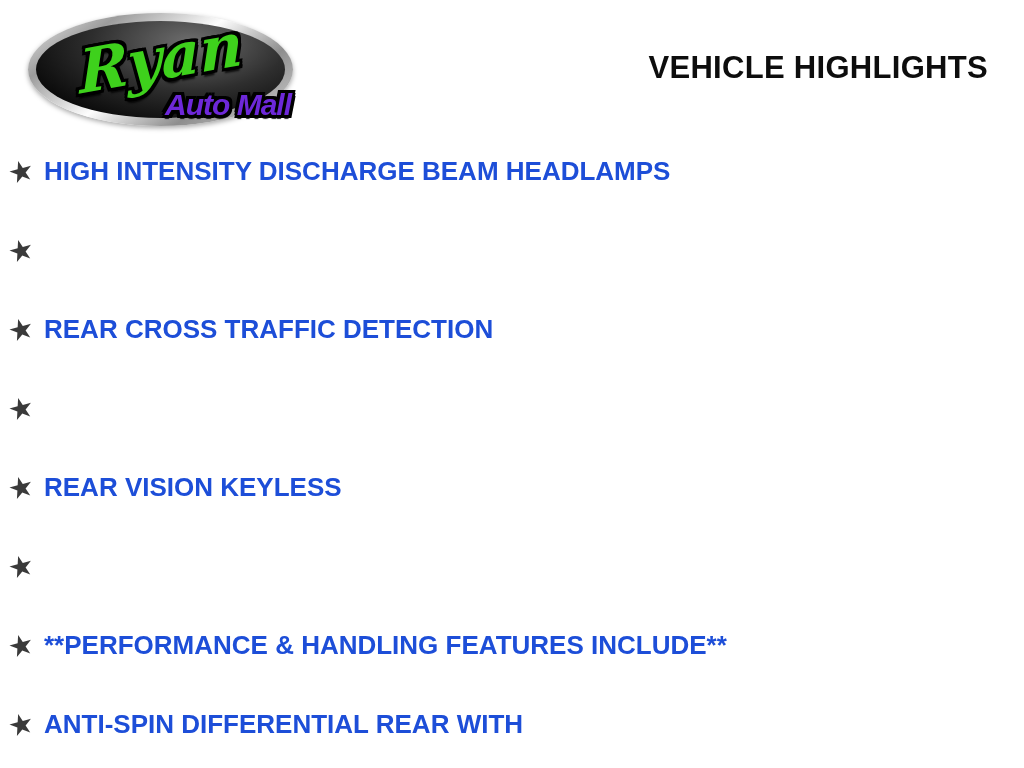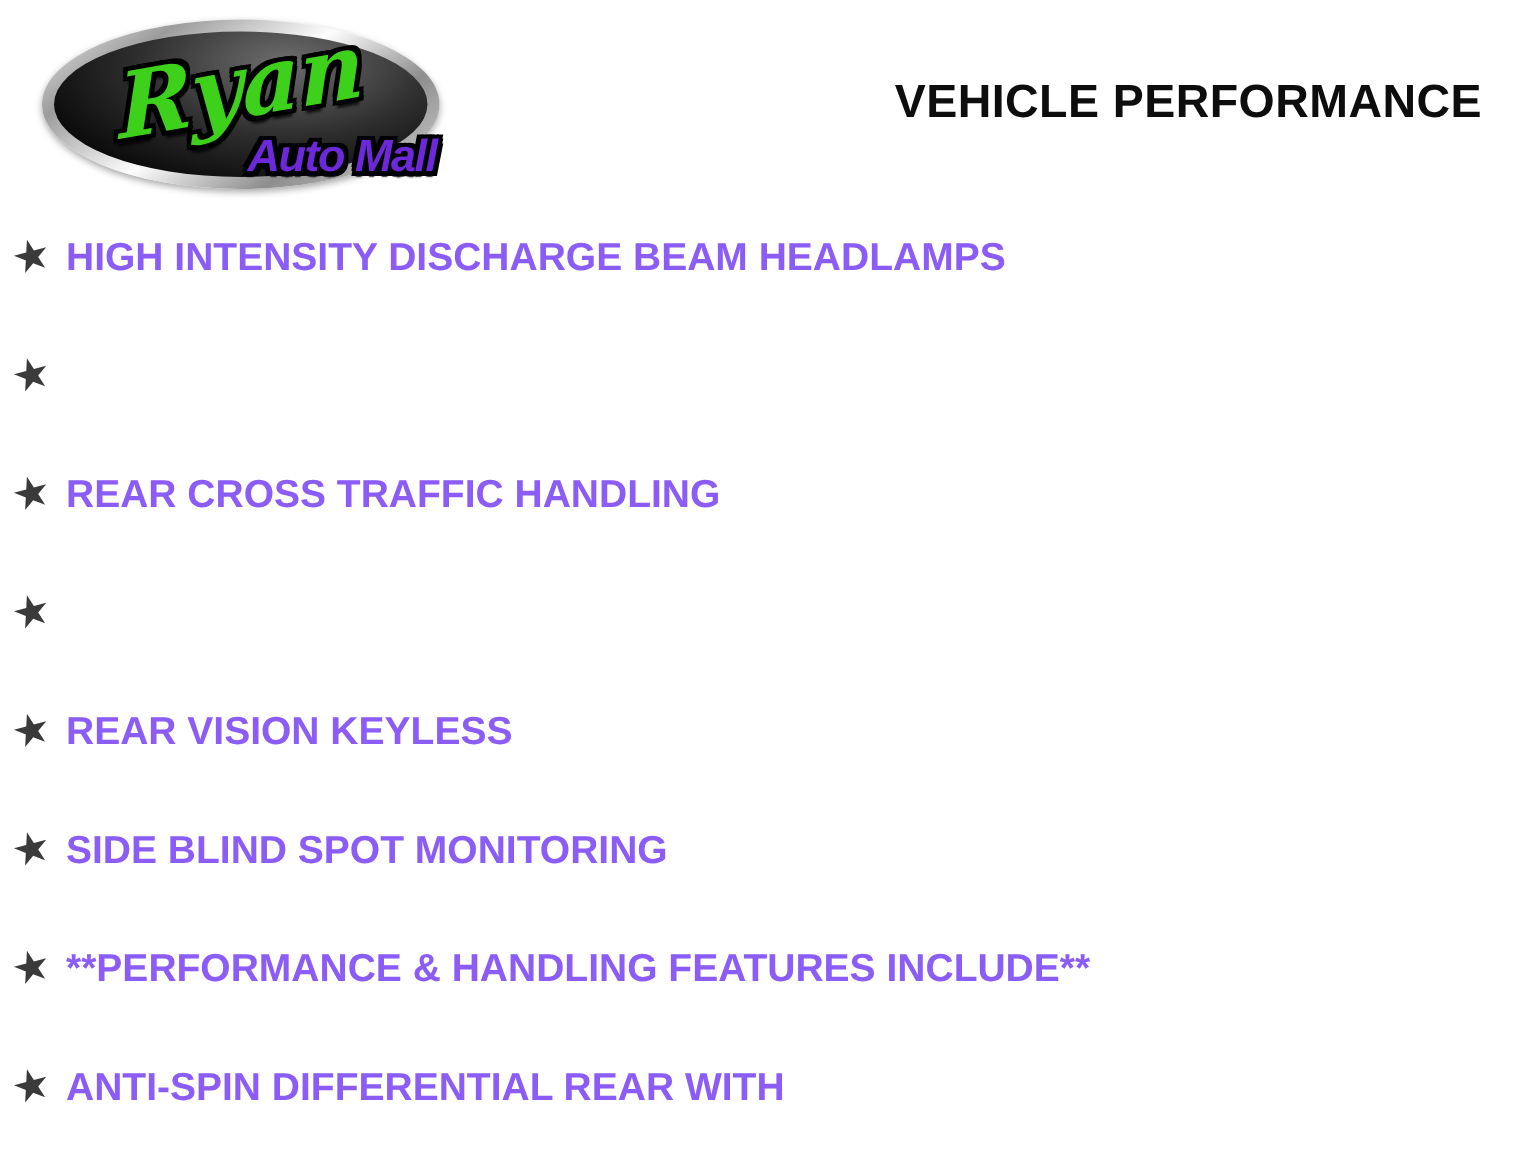--- a/index.html
+++ b/index.html
@@ -102,58 +102,57 @@
     line-height: 26px;
     color: #3a3a3a;
     transform: rotate(-15deg);
     transform-origin: 40% 50%;
     display: inline-block;
     text-align: left;
   }
   .item-text {
     font-size: 26px;
     font-weight: bold;
-    color: #8b5cf6;
+    color: #1d4ed8;
     line-height: 26px;
   }
 </style>
 </head>
 <body>
 
 <div class="logo">
   <div class="logo-oval-outer"></div>
   <div class="logo-oval-inner"></div>
   <div class="logo-ryan">Ryan</div>
   <div class="logo-automall">Auto Mall</div>
 </div>
 
-<h1 class="page-title">VEHICLE PERFORMANCE</h1>
+<h1 class="page-title">VEHICLE HIGHLIGHTS</h1>
 
 <ul class="highlights">
   <li class="highlight-item">
     <span class="star">★</span>
     <span class="item-text">HIGH INTENSITY DISCHARGE BEAM HEADLAMPS</span>
   </li>
   <li class="highlight-item">
     <span class="star">★</span>
   </li>
   <li class="highlight-item">
     <span class="star">★</span>
-    <span class="item-text">REAR CROSS TRAFFIC HANDLING</span>
+    <span class="item-text">REAR CROSS TRAFFIC DETECTION</span>
   </li>
   <li class="highlight-item">
     <span class="star">★</span>
   </li>
   <li class="highlight-item">
     <span class="star">★</span>
     <span class="item-text">REAR VISION KEYLESS</span>
   </li>
   <li class="highlight-item">
     <span class="star">★</span>
-    <span class="item-text">SIDE BLIND SPOT MONITORING</span>
   </li>
   <li class="highlight-item">
     <span class="star">★</span>
     <span class="item-text">**PERFORMANCE &amp; HANDLING FEATURES INCLUDE**</span>
   </li>
   <li class="highlight-item">
     <span class="star">★</span>
     <span class="item-text">ANTI-SPIN DIFFERENTIAL REAR WITH</span>
   </li>
 </ul>

